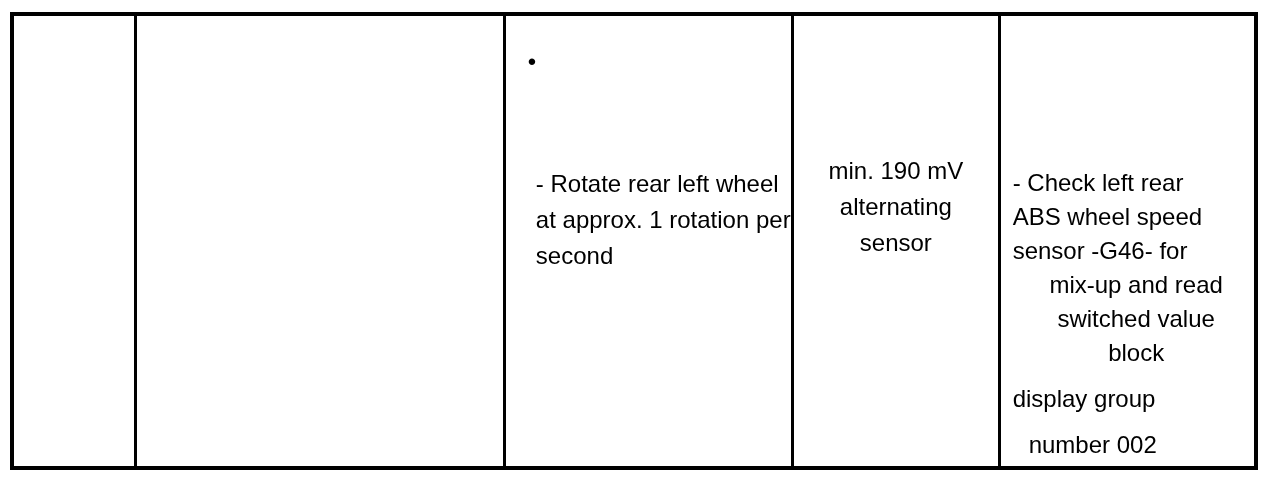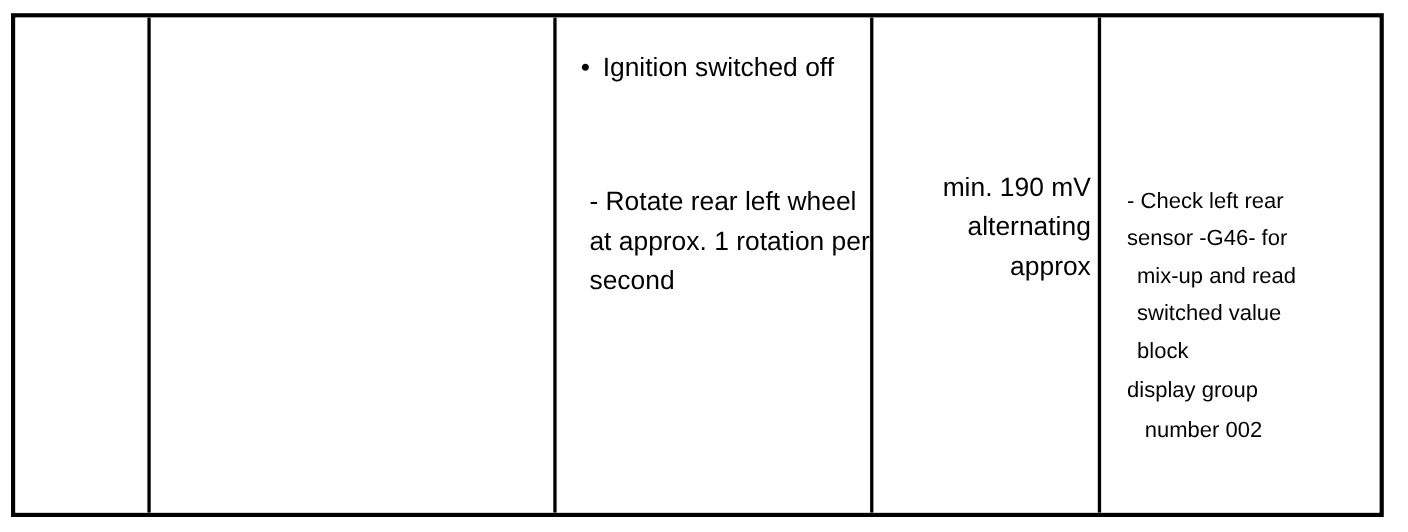--- a/index.html
+++ b/index.html
@@ -98,40 +98,40 @@
     font-size: 24px;
     line-height: 36px;
   }
 
   
   .c4-inner {
     position: absolute;
     left: 0;
     top: 137px;
     width: 100%;
-    text-align: right;
+    text-align: center;
     font-size: 24px;
     line-height: 36px;
     padding: 0 6px;
     box-sizing: border-box;
   }
 
   
   .c5-inner {
     position: absolute;
-    left: 24px;
+    left: 12px;
     top: 150px;
     width: 238px;
-    font-size: 20px;
+    font-size: 24px;
     line-height: 34px;
   }
   .c5-line { display: block; }
-  .c5-line.indent-1 { padding-left: 9px; }
+  .c5-line.indent-1 { padding-left: 9px; text-align: center; }
   .c5-line.indent-2 { padding-left: 16px; }
-  .c5-line.gap-above { margin-top: 2px; }
+  .c5-line.gap-above { margin-top: 12px; }
 </style>
 </head>
 <body>
 
 <div class="page">
 
   <div class="spec-table">
 
     <div class="col col-1">
       <span class="cell-text"></span>
@@ -139,39 +139,39 @@
 
     <div class="col col-2">
       <span class="cell-text"></span>
     </div>
 
     <div class="col col-3">
       <div class="c3-inner">
 
         <div class="bullet-row">
           <span class="bullet-dot">•</span>
-          <span class="bullet-text">Ignition switched off</span>
         </div>
 
         <div class="c3-instruction">- Rotate rear left wheel at approx. 1 rotation per second</div>
 
       </div>
     </div>
 
     <div class="col col-4">
       <div class="c4-inner">
         <span class="c5-line">min. 190 mV</span>
         <span class="c5-line">alternating</span>
-        <span class="c5-line">approx</span>
+        <span class="c5-line">sensor</span>
       </div>
     </div>
 
     <div class="col col-5">
       <div class="c5-inner">
         <span class="c5-line">- Check left rear</span>
+        <span class="c5-line">ABS wheel speed</span>
         <span class="c5-line">sensor -G46- for</span>
         <span class="c5-line indent-1">mix-up and read</span>
         <span class="c5-line indent-1">switched value</span>
         <span class="c5-line indent-1">block</span>
         <span class="c5-line gap-above">display group</span>
         <span class="c5-line indent-2 gap-above">number 002</span>
       </div>
     </div>
 
   </div>

